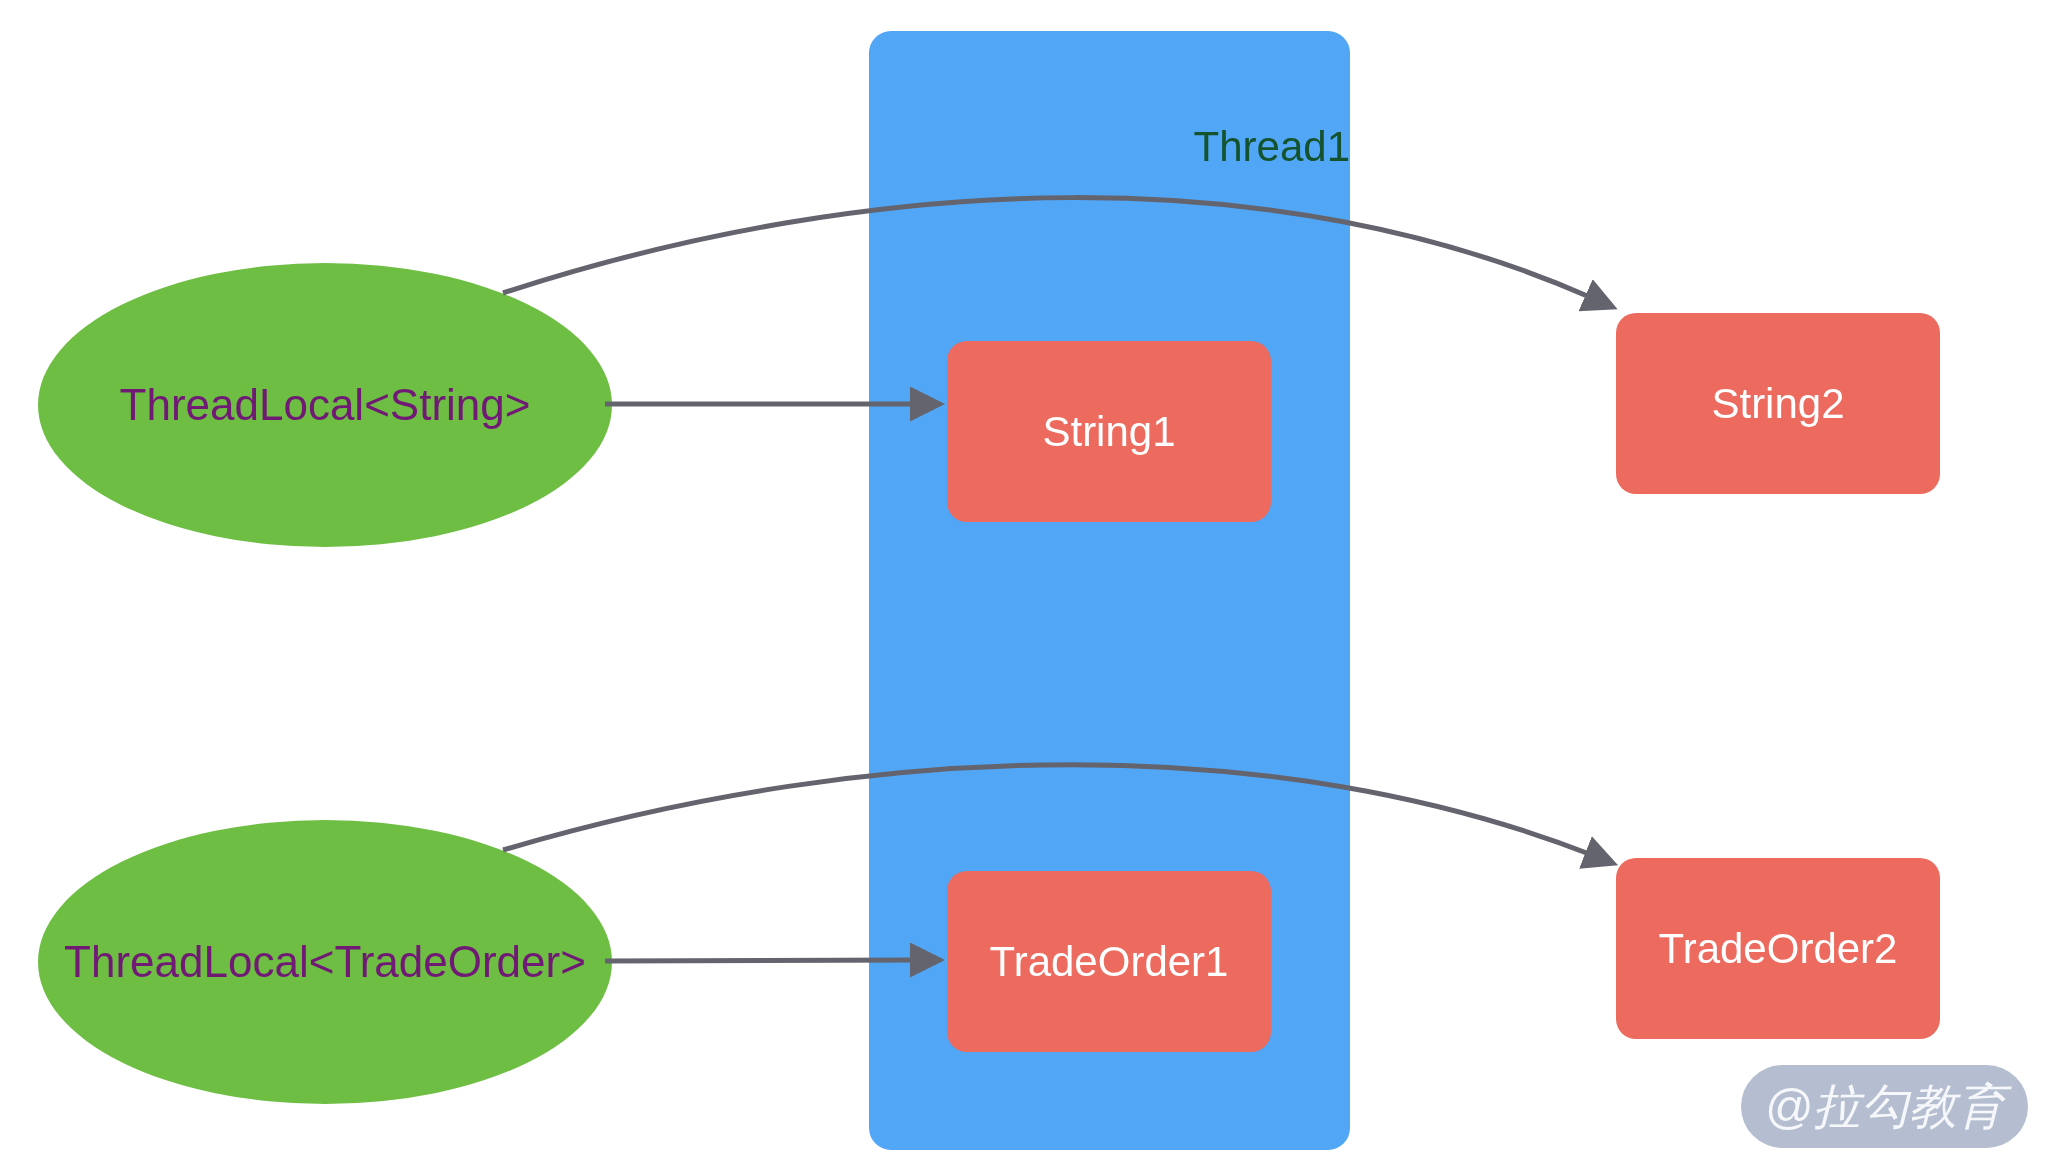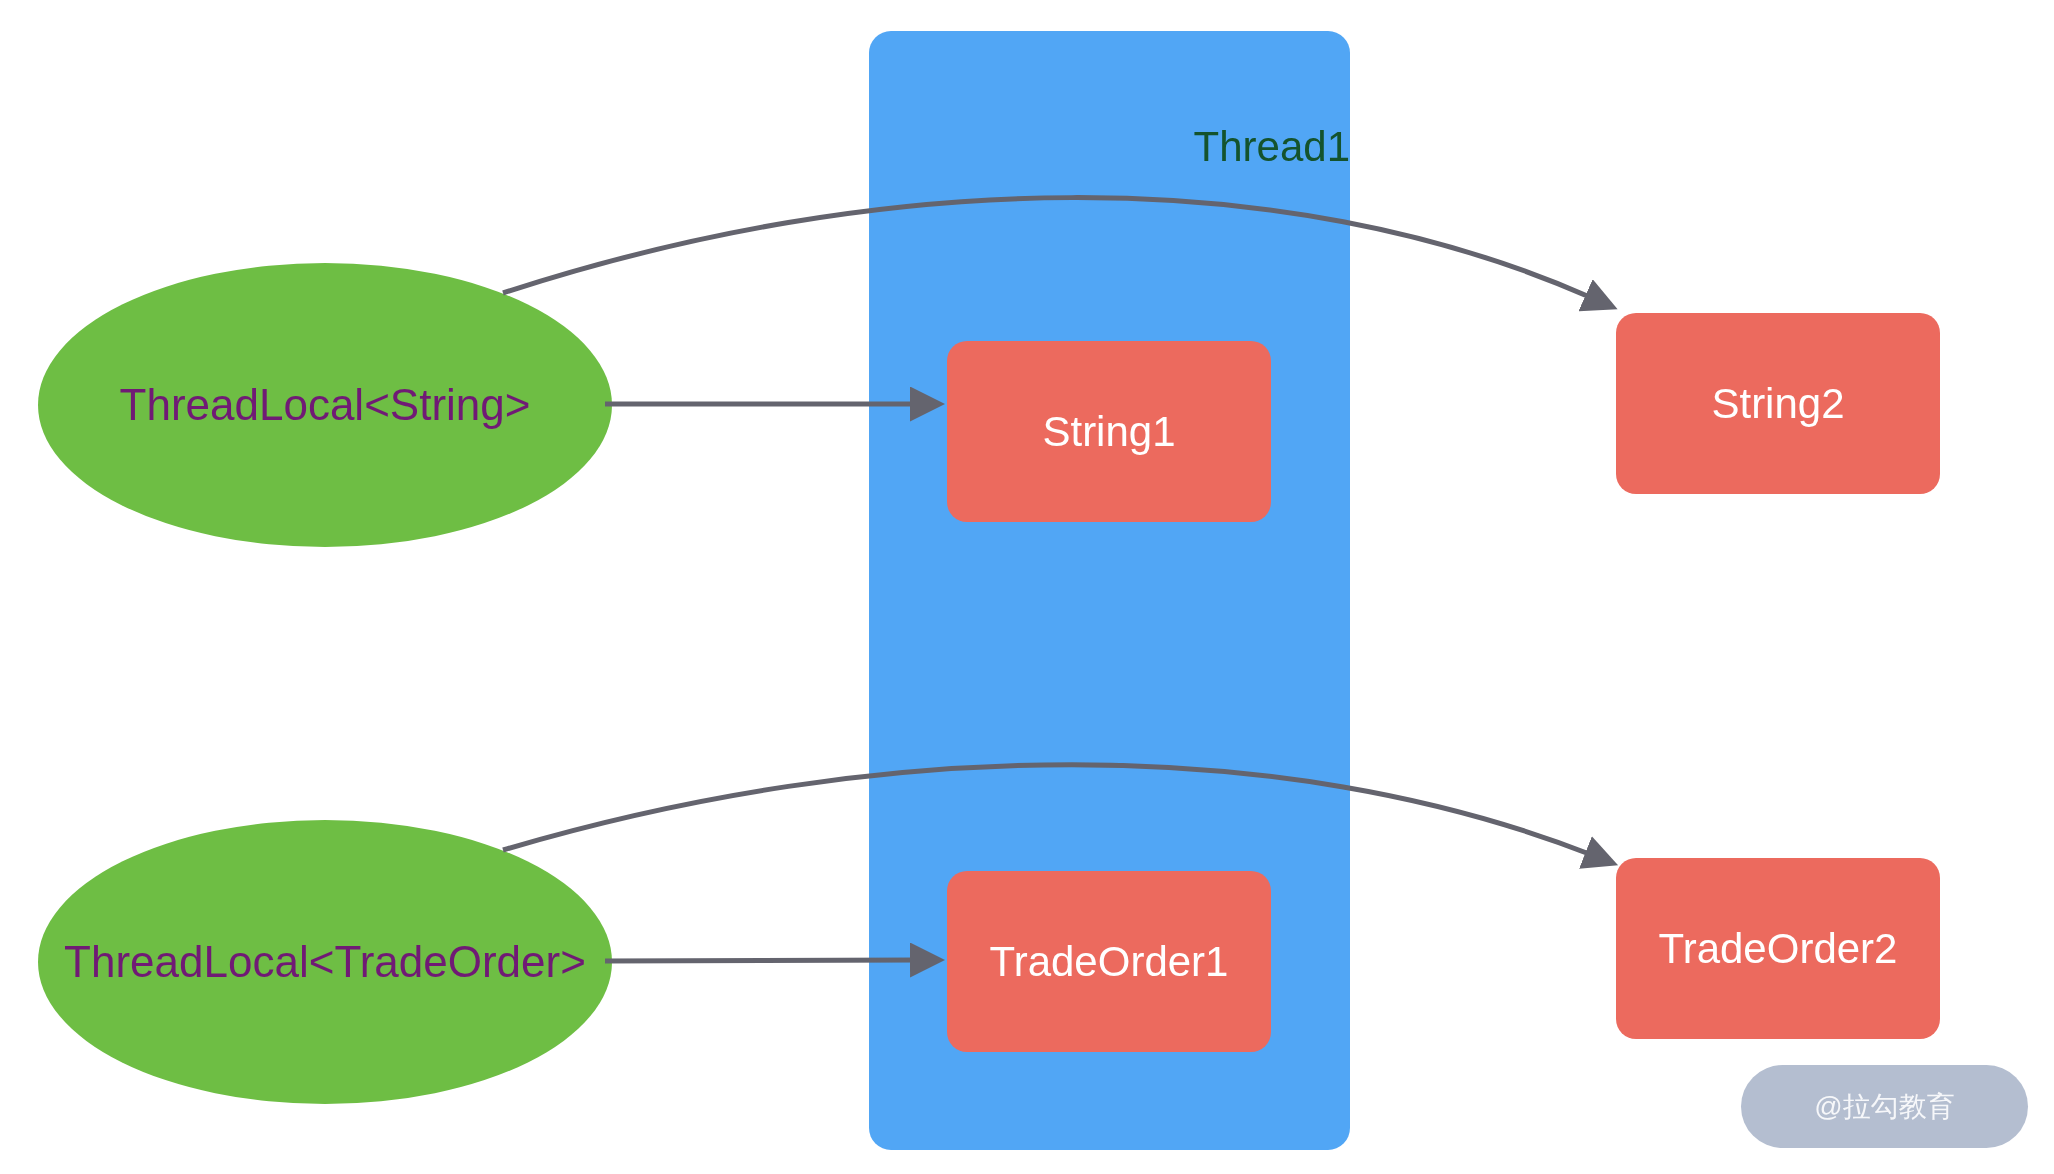--- a/index.html
+++ b/index.html
@@ -48,21 +48,22 @@
     pointer-events:none;
   }
   .watermark{
     position:absolute;
     left:1741px;top:1065px;
     width:287px;height:83px;
     background:rgba(40,70,120,0.35);
     border-radius:42px;
     display:flex;align-items:center;justify-content:center;
     color:rgba(255,255,255,0.88);
-    font-size:28px;
+    font-size:48px;
+    font-style:italic;
   }
 </style>
 </head>
 <body>
 
 <div id="stage">
 
   <div class="thread-rect" style="left:869px;">
     <div class="thread-label">Thread1</div>
   </div>

